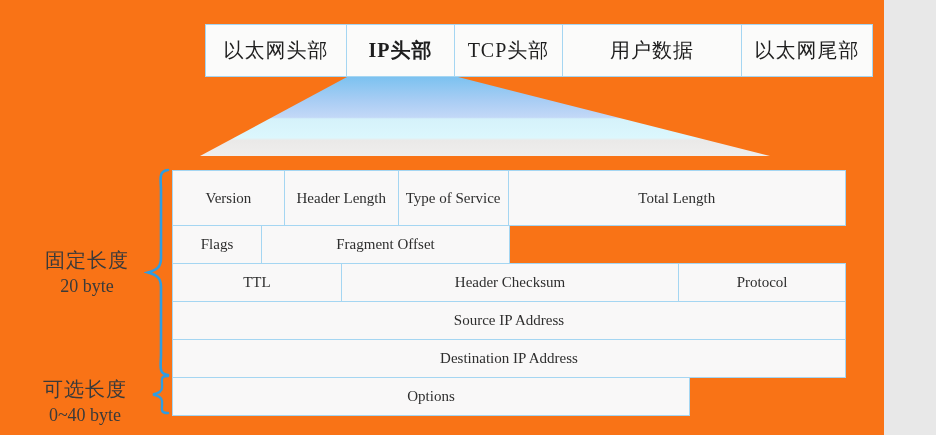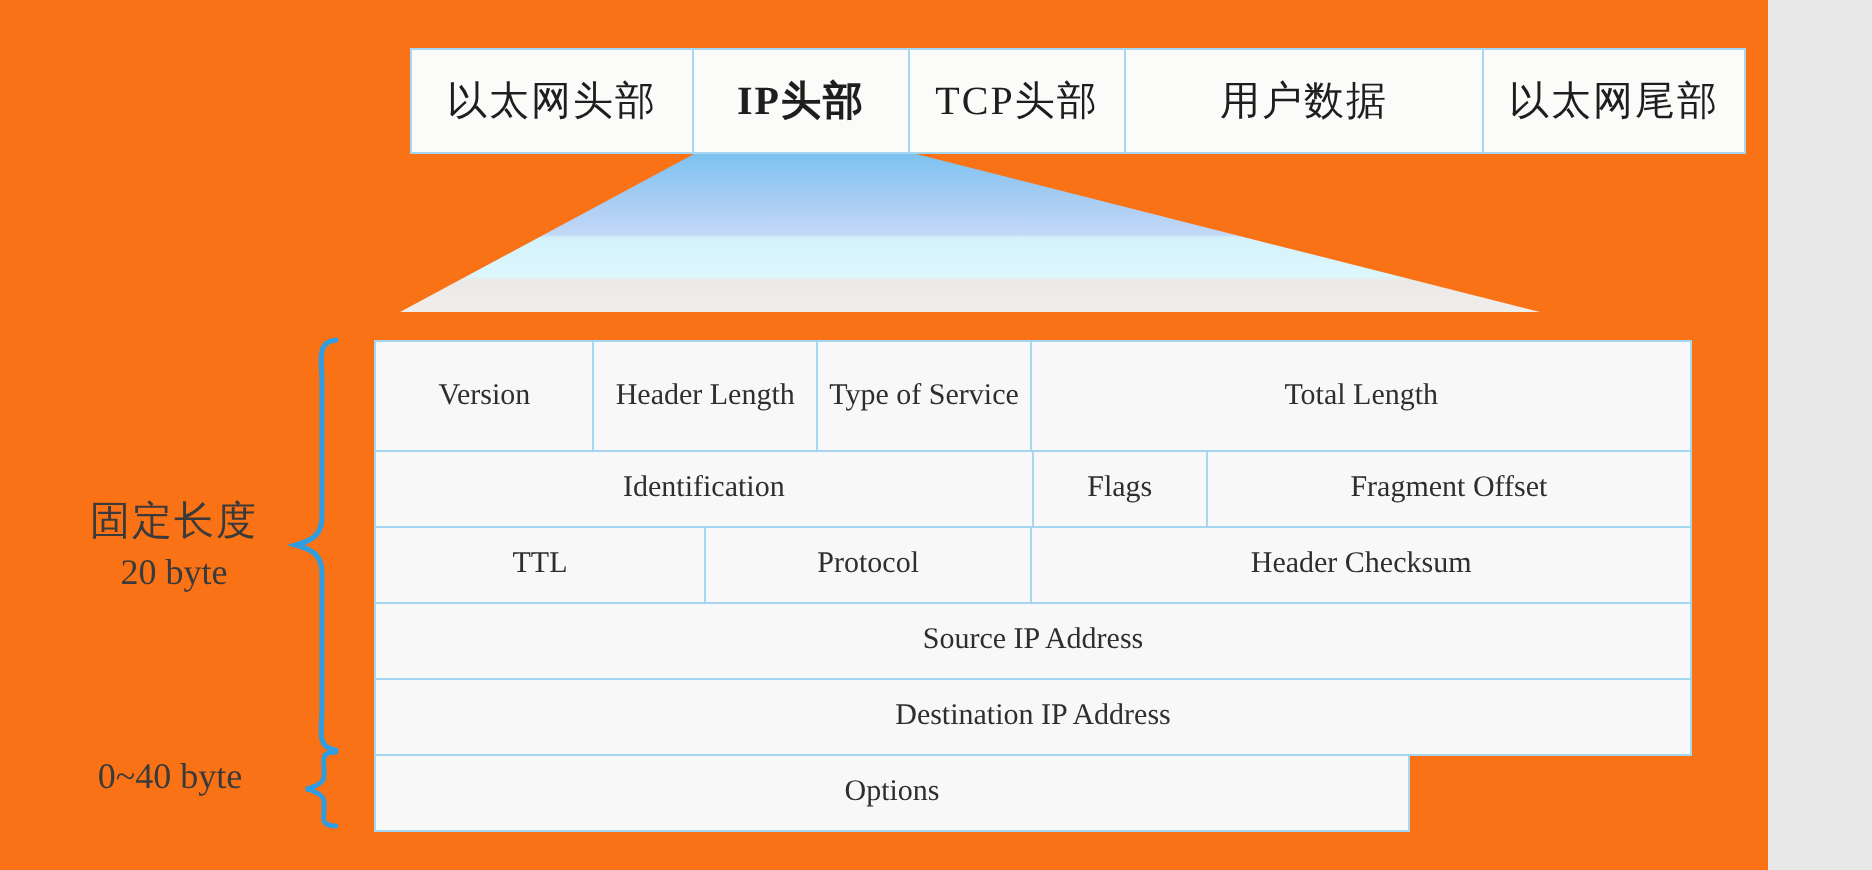--- a/index.html
+++ b/index.html
@@ -35,21 +35,21 @@
   .trow { display:flex; height:39px; margin-top:-1px; }
   .trow.tall { height:56px; }
   .trow:first-child { margin-top:0; }
   .tcell {
     box-sizing:border-box; height:100%; margin-left:-1px;
     border:1px solid #a5d6f2; background:#f9f8f8;
     display:flex; align-items:center; justify-content:center;
     text-align:center; font-size:15px; color:#2e2e2e; line-height:1.25;
     padding:0 4px;
   }
-  .tcell:first-child { margin-left:16px; }
+  .tcell:first-child { margin-left:1px; }
 
   
   .brace { position:absolute; }
   .side-label { position:absolute; text-align:center; color:#3a3a3a; }
   .side-label .l1 { display:block; font-size:20px; letter-spacing:1px; }
   .side-label .l2 { display:block; font-size:18px; margin-top:2px; }
 </style>
 </head>
 <body>
 
@@ -66,28 +66,27 @@
   <div class="funnel"></div>
 
   <div class="ip-table">
     <div class="trow tall">
       <div class="tcell" style="width:113px">Version</div>
       <div class="tcell" style="width:115px">Header Length</div>
       <div class="tcell" style="width:111px">Type of Service</div>
       <div class="tcell" style="width:339px">Total Length</div>
     </div>
     <div class="trow">
-      <div class="tcell" style="width:338px">Identification</div>
       <div class="tcell" style="width:90px">Flags</div>
       <div class="tcell" style="width:249px">Fragment Offset</div>
     </div>
     <div class="trow">
       <div class="tcell" style="width:170px">TTL</div>
+      <div class="tcell" style="width:339px">Header Checksum</div>
       <div class="tcell" style="width:168px">Protocol</div>
-      <div class="tcell" style="width:339px">Header Checksum</div>
     </div>
     <div class="trow">
       <div class="tcell" style="width:675px">Source IP Address</div>
     </div>
     <div class="trow">
       <div class="tcell" style="width:675px">Destination IP Address</div>
     </div>
     <div class="trow">
       <div class="tcell" style="width:518px">Options</div>
     </div>
@@ -100,16 +99,17 @@
   <svg class="brace" style="left:148px; top:374px;" width="22" height="41" viewBox="0 0 22 41">
     <path d="M20 2 C12 2 14 6 14 10 L14 14 C14 17 11 19 5 20.5 C11 22 14 24 14 27 L14 31 C14 35 12 39 20 39" fill="none" stroke="#2f9de2" stroke-width="2.4" stroke-linecap="round"></path>
   </svg>
 
   <div class="side-label" style="left:28px; top:247px; width:118px;">
     <span class="l1">固定长度</span>
     <span class="l2">20 byte</span>
   </div>
 
   <div class="side-label" style="left:22px; top:376px; width:126px;">
+    <span class="l1">可选长度</span>
     <span class="l2">0~40 byte</span>
   </div>
 
 </div>
 
 </body></html>

